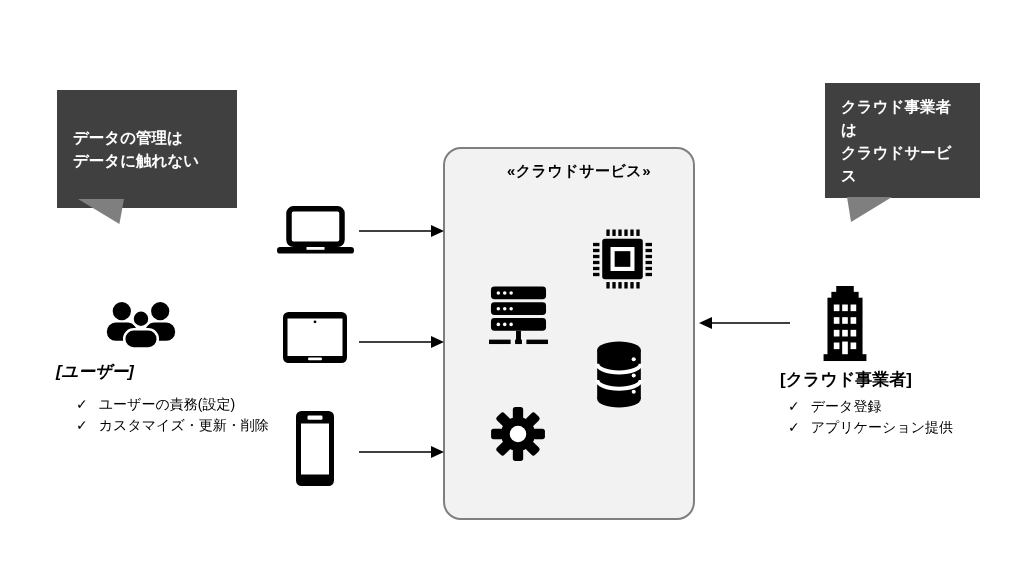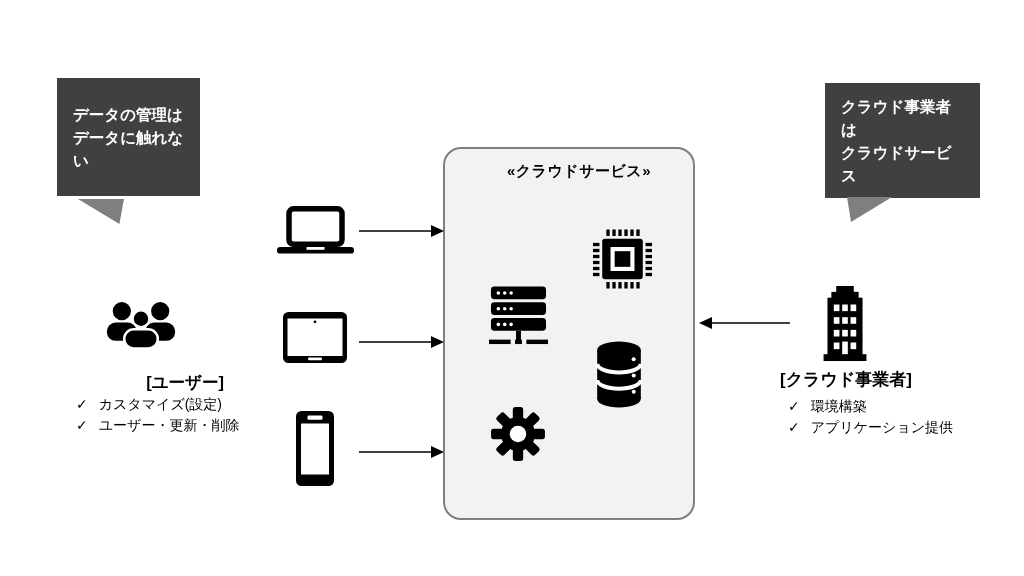--- a/index.html
+++ b/index.html
@@ -4,21 +4,21 @@
 <style>
   * { margin: 0; padding: 0; box-sizing: border-box; }
   html, body { width: 1024px; height: 576px; background: #ffffff; overflow: hidden; }
   body { font-family: "Liberation Sans", "DejaVu Sans", sans-serif; color: #000; position: relative; }
   .canvas { position: absolute; left: 0; top: 0; width: 1024px; height: 576px; background: #ffffff; }
 
   
   .bubble { position: absolute; background: #404040; color: #fff; font-weight: bold;
             display: flex; flex-direction: column; justify-content: center;
             padding: 0 16px; font-size: 15.5px; line-height: 23px; }
-  .bubble-left  { left: 57px;  top: 78px; width: 143px; height: 118px; }
+  .bubble-left  { left: 57px;  top: 90px; width: 180px; height: 118px; }
   .bubble-right { left: 825px; top: 83px; width: 155px; height: 115px; }
   .tail { position: absolute; background: #7f7f7f; }
   .tail-left  { left: 78px;  top: 199px; width: 46px; height: 25px; clip-path: polygon(0 0, 100% 0, 90% 100%); }
   .tail-right { left: 847px; top: 197px; width: 45px; height: 25px; clip-path: polygon(0 0, 100% 0, 9% 100%); }
 
   
   .cloud-box { position: absolute; left: 443px; top: 147px; width: 252px; height: 373px;
                background: #f2f2f2; border: 2px solid #7f7f7f; border-radius: 18px; }
   .cloud-title { text-align: center; font-weight: bold; font-size: 15px; margin-top: 13px; letter-spacing: 0.5px; margin-left: 20px; }
   .boxicon { position: absolute; }
@@ -35,22 +35,22 @@
 
   
   .arrow { position: absolute; }
   .arrow-1 { left: 359px; top: 224px; }
   .arrow-2 { left: 359px; top: 335px; }
   .arrow-3 { left: 359px; top: 445px; }
   .arrow-provider { left: 699px; top: 316px; }
 
   
   .users-icon { position: absolute; left: 103px; top: 301px; width: 76px; height: 48px; }
-  .user-label { position: absolute; left: 56px; top: 372px; width: 168px; text-align: right;
-                font-weight: bold; font-size: 16.5px; }
+  .user-label { position: absolute; left: 56px; top: 361px; width: 168px; text-align: left;
+                font-weight: bold; font-size: 16.5px; font-style: italic; }
   .user-checks { position: absolute; left: 76px; top: 394px; }
 
   
   .building-icon { position: absolute; left: 819px; top: 286px; width: 52px; height: 76px; }
   .provider-label { position: absolute; left: 770px; top: 368px; width: 152px; text-align: center;
                     font-weight: bold; font-size: 17px; }
   .provider-checks { position: absolute; left: 788px; top: 396px; }
 
   .check-row { display: flex; align-items: baseline; gap: 11px; font-size: 14px; line-height: 21px; }
   .check-mark { font-size: 14px; }
@@ -205,25 +205,25 @@
       <rect x="2.5" y="22.5" width="31" height="19" rx="9"></rect>
       <rect x="42.5" y="22.5" width="31" height="19" rx="9"></rect>
     </g>
     <circle cx="38" cy="18.5" r="8.8" fill="#000" stroke="#fff" stroke-width="2.6"></circle>
     <rect x="20.5" y="29.5" width="35" height="20" rx="10" fill="#000" stroke="#fff" stroke-width="2.6"></rect>
   </svg>
   <div class="user-label">[ユーザー]</div>
   <div class="user-checks">
     <div class="check-row">
       <span class="check-mark">✓</span>
-      <span>カスタマイズ(設定)</span>
-    </div>
-    <div class="check-row">
-      <span class="check-mark">✓</span>
-      <span>ユーザー・更新・削除</span>
+      <span>ユーザーの責務(設定)</span>
+    </div>
+    <div class="check-row">
+      <span class="check-mark">✓</span>
+      <span>カスタマイズ・更新・削除</span>
     </div>
   </div>
 
   <svg class="building-icon" viewBox="0 0 52 78">
     <g fill="#000">
       <rect x="17" y="0" width="18" height="8"></rect>
       <rect x="12" y="6" width="28" height="8"></rect>
       <rect x="8" y="12" width="36" height="61"></rect>
       <rect x="4" y="70" width="44" height="7"></rect>
     </g>
@@ -239,21 +239,21 @@
         <rect x="31.7" y="45" width="5.8" height="6.8"></rect>
       <rect x="14.5" y="58" width="5.8" height="6.8"></rect>
         <rect x="31.7" y="58" width="5.8" height="6.8"></rect>
       <rect x="23.1" y="57" width="5.8" height="13"></rect>
     </g>
   </svg>
   <div class="provider-label">[クラウド事業者]</div>
   <div class="provider-checks">
     <div class="check-row">
       <span class="check-mark">✓</span>
-      <span>環境構築</span>
+      <span>データ登録</span>
     </div>
     <div class="check-row">
       <span class="check-mark">✓</span>
       <span>アプリケーション提供</span>
     </div>
   </div>
 
 </div>
 
 </body></html>

